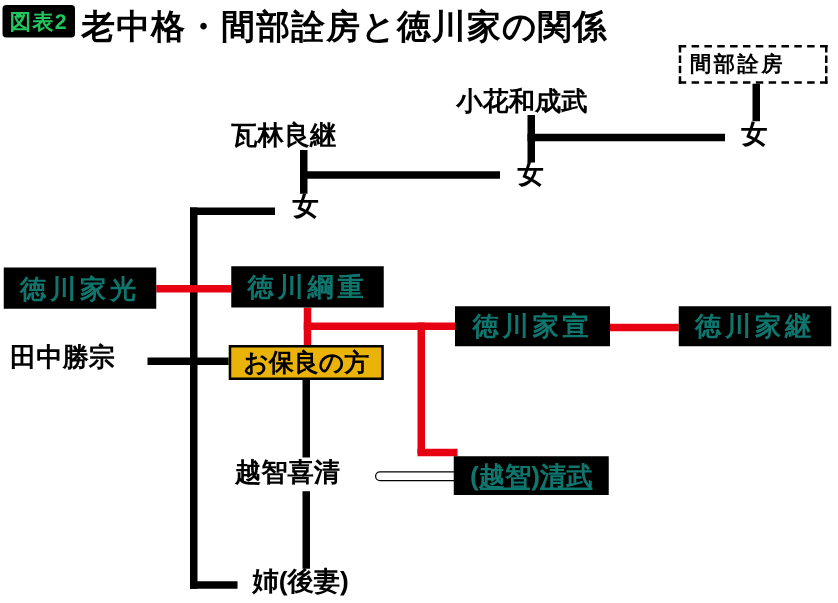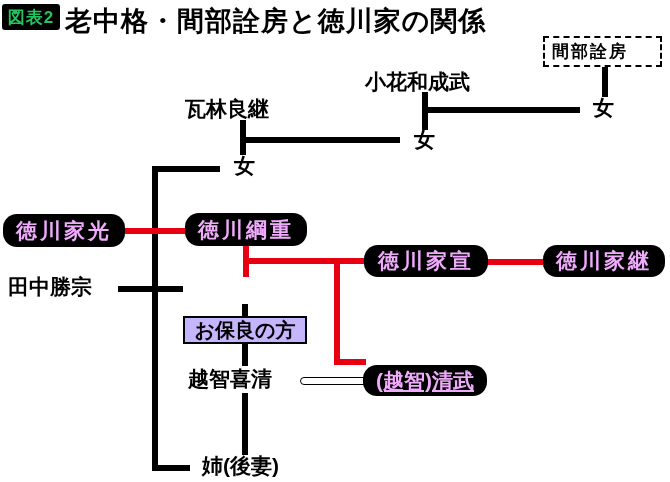--- a/index.html
+++ b/index.html
@@ -4,28 +4,27 @@
 <style>
   html,body{margin:0;padding:0;background:#fff;}
   .canvas{
     position:relative;width:670px;height:482px;background:#ffffff;overflow:hidden;
     font-family:"Liberation Sans","DejaVu Sans",sans-serif;color:#000;
   }
   .line{position:absolute;background:#000;}
   .red{position:absolute;background:#e60012;}
   .lbl{position:absolute;font-weight:bold;font-size:21px;line-height:22px;white-space:nowrap;}
   .bb{ 
-    position:absolute;background:#000;color:#f0abfc;font-weight:bold;font-size:21px;
+    position:absolute;background:#000;color:#0f766e;font-weight:bold;font-size:21px;
     display:flex;align-items:center;justify-content:center;letter-spacing:3px;white-space:nowrap;
     box-sizing:border-box;
-    border-radius:14px;
   }
   .wb{ 
-    position:absolute;background:#c4b5fd;border:2px solid #000;color:#000;font-weight:bold;font-size:20px;
-    display:flex;align-items:center;justify-content:center;white-space:nowrap;box-sizing:border-box;margin-top:40px;
+    position:absolute;background:#eab308;border:2px solid #000;color:#000;font-weight:bold;font-size:20px;
+    display:flex;align-items:center;justify-content:center;white-space:nowrap;box-sizing:border-box;
   }
   .db{ 
     position:absolute;background:#fff;border:2px dashed #000;color:#000;font-weight:bold;font-size:17px;
     display:flex;align-items:center;justify-content:flex-start;padding-left:7px;letter-spacing:2px;
     white-space:nowrap;box-sizing:border-box;
   }
   .dbl{ 
     position:absolute;background:#fff;border:1.5px solid #000;border-radius:5px;box-sizing:border-box;
   }
   .badge{

